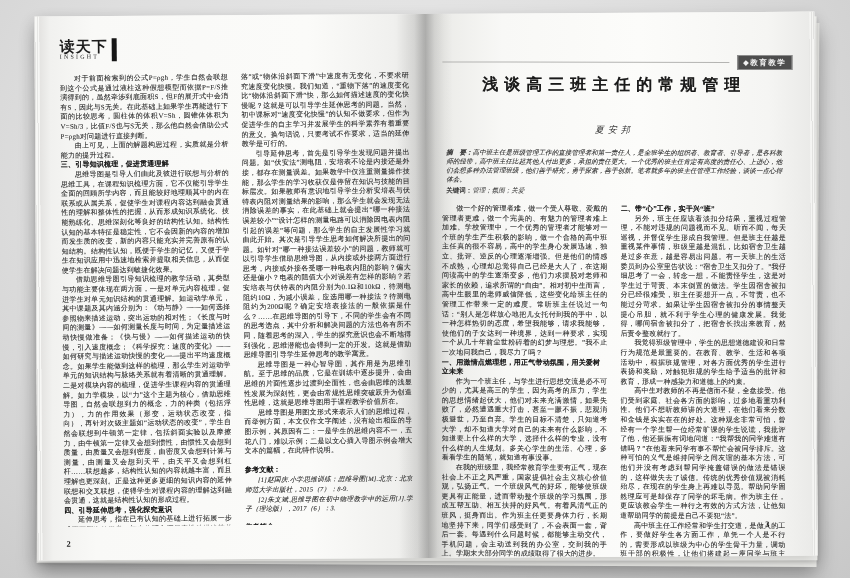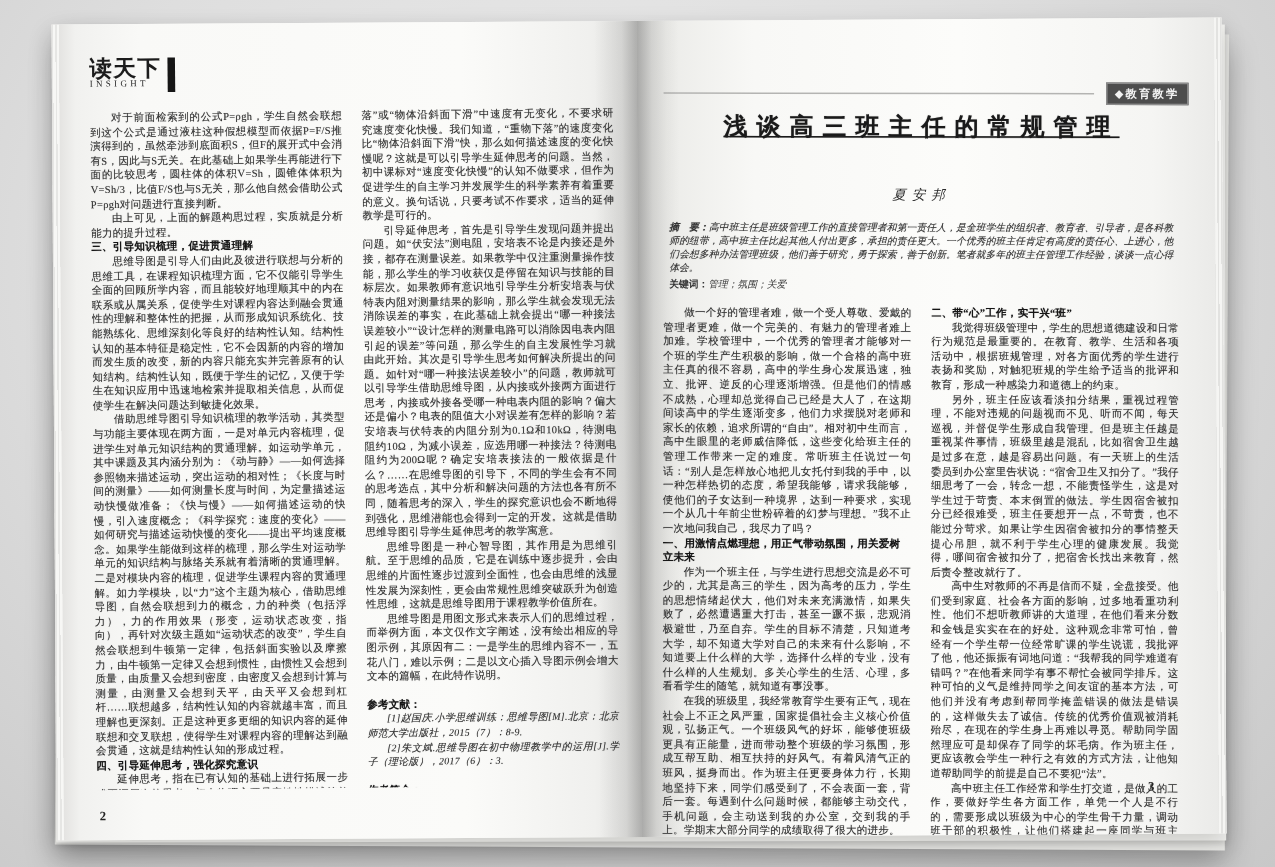--- a/index.html
+++ b/index.html
@@ -39,21 +39,21 @@
   .cont{text-indent:0;}
   .h{margin:0;font-weight:bold;color:#151515;text-align:left;text-indent:0;}
   .ref{margin:0;text-indent:2em;text-align:justify;font-style:italic;font-size:6.6px;}
   .gap{height:9px;}
   
   .rp-header{position:absolute;top:42px;left:16px;right:24px;display:flex;align-items:center;}
   .rule{flex:1;height:1px;background:#b4b4b2;}
   .badge{margin-left:8px;background:#4d4d4d;color:#f2f2f2;border:1px solid #8d8d8d;
     font-size:7.5px;line-height:9px;padding:2px 5px;letter-spacing:1.5px;font-weight:bold;}
   .rp-title{margin:40px 0 16px 0;text-align:center;font-size:16px;font-weight:bold;color:#1a1a1a;
-    letter-spacing:6px;text-shadow:0 0 .6px rgba(40,40,40,.5);text-decoration:underline;}
+    letter-spacing:6px;text-shadow:0 0 .6px rgba(40,40,40,.5);}
   .rp-author{margin-top:28px;text-align:center;font-size:9px;letter-spacing:4px;color:#2c2c2c;font-style:italic;}
   .abstract{margin:11px 4px 0 4px;font-size:6.5px;line-height:9px;font-style:italic;
     text-align:justify;text-shadow:0 0 .5px rgba(70,70,70,.5);}
   .abstract .lbl{font-weight:bold;}
   .keywords{margin:2px 4px 10px 4px;font-size:6.5px;line-height:9px;font-style:italic;}
   .keywords .lbl{font-weight:bold;font-style:normal;}
   .pagenum{position:absolute;font-size:8.5px;font-weight:bold;color:#222;}
   .pn-left{left:28px;bottom:12px;}
   .pn-right{right:46px;bottom:28px;}
 </style>
@@ -120,22 +120,22 @@
         <div class="cols rp-cols">
           <div class="col">
             <p class="para">做一个好的管理者难，做一个受人尊敬、爱戴的管理者更难，做一个完美的、有魅力的管理者难上加难。学校管理中，一个优秀的管理者才能够对一个班的学生产生积极的影响，做一个合格的高中班主任真的很不容易，高中的学生身心发展迅速，独立、批评、逆反的心理逐渐增强。但是他们的情感不成熟，心理却总觉得自己已经是大人了，在这期间读高中的学生逐渐变多，他们力求摆脱对老师和家长的依赖，追求所谓的“自由”。相对初中生而言，高中生眼里的老师威信降低，这些变化给班主任的管理工作带来一定的难度。常听班主任说过一句话：“别人是怎样放心地把儿女托付到我的手中，以一种怎样热切的态度，希望我能够，请求我能够，使他们的子女达到一种境界，达到一种要求，实现一个从几十年前尘世粉碎着的幻梦与理想。”我不止一次地问我自己，我尽力了吗？</p>
             <p class="h">一、用激情点燃理想，用正气带动氛围，用关爱树立未来</p>
             <p class="para">作为一个班主任，与学生进行思想交流是必不可少的，尤其是高三的学生，因为高考的压力，学生的思想情绪起伏大，他们对未来充满激情，如果失败了，必然遭遇重大打击，甚至一蹶不振，悲观消极避世，乃至自弃。学生的目标不清楚，只知道考大学，却不知道大学对自己的未来有什么影响，不知道要上什么样的大学，选择什么样的专业，没有什么样的人生规划。多关心学生的生活、心理，多看看学生的随笔，就知道有事没事。</p>
             <p class="para">在我的班级里，我经常教育学生要有正气，现在社会上不正之风严重，国家提倡社会主义核心价值观，弘扬正气。一个班级风气的好坏，能够使班级更具有正能量，进而带动整个班级的学习氛围，形成互帮互助、相互扶持的好风气。有着风清气正的班风，挺身而出。作为班主任更要身体力行，长期地坚持下来，同学们感受到了，不会表面一套，背后一套。每遇到什么问题时候，都能够主动交代，手机问题，会主动送到我的办公室，交到我的手上。学期末大部分同学的成绩取得了很大的进步。</p>
 
           </div>
           <div class="col">
             <p class="h">二、带“心”工作，实干兴“班”</p>
+            <p class="para">另外，班主任应该看淡扣分结果，重视过程管理，不能对违规的问题视而不见、听而不闻，每天巡视，并督促学生形成自我管理。但是班主任越是重视某件事情，班级里越是混乱，比如宿舍卫生越是过多在意，越是容易出问题。有一天班上的生活委员到办公室里告状说：“宿舍卫生又扣分了。”我仔细思考了一会，转念一想，不能责怪学生，这是对学生过于苛责、本末倒置的做法。学生因宿舍被扣分已经很难受，班主任要想开一点，不苛责，也不能过分苛求。如果让学生因宿舍被扣分的事情整天提心吊胆，就不利于学生心理的健康发展。我觉得，哪间宿舍被扣分了，把宿舍长找出来教育，然后责令整改就行了。</p>
             <p class="para">我觉得班级管理中，学生的思想道德建设和日常行为规范是最重要的。在教育、教学、生活和各项活动中，根据班规管理，对各方面优秀的学生进行表扬和奖励，对触犯班规的学生给予适当的批评和教育，形成一种感染力和道德上的约束。</p>
-            <p class="para">另外，班主任应该看淡扣分结果，重视过程管理，不能对违规的问题视而不见、听而不闻，每天巡视，并督促学生形成自我管理。但是班主任越是重视某件事情，班级里越是混乱，比如宿舍卫生越是过多在意，越是容易出问题。有一天班上的生活委员到办公室里告状说：“宿舍卫生又扣分了。”我仔细思考了一会，转念一想，不能责怪学生，这是对学生过于苛责、本末倒置的做法。学生因宿舍被扣分已经很难受，班主任要想开一点，不苛责，也不能过分苛求。如果让学生因宿舍被扣分的事情整天提心吊胆，就不利于学生心理的健康发展。我觉得，哪间宿舍被扣分了，把宿舍长找出来教育，然后责令整改就行了。</p>
             <p class="para">高中生对教师的不再是信而不疑，全盘接受。他们受到家庭、社会各方面的影响，过多地看重功利性。他们不想听教师讲的大道理，在他们看来分数和金钱是实实在在的好处。这种观念非常可怕，曾经有一个学生帮一位经常旷课的学生说谎，我批评了他，他还振振有词地问道：“我帮我的同学难道有错吗？”在他看来同学有事不帮忙会被同学排斥。这种可怕的义气是维持同学之间友谊的基本方法，可他们并没有考虑到帮同学掩盖错误的做法是错误的，这样做失去了诚信。传统的优秀价值观被消耗殆尽，在现在的学生身上再难以寻觅。帮助同学固然理应可是却保存了同学的坏毛病。作为班主任，更应该教会学生一种行之有效的方式方法，让他知道帮助同学的前提是自己不要犯“法”。</p>
             <p class="para">高中班主任工作经常和学生打交道，是做人的工作，要做好学生各方面工作，单凭一个人是不行的，需要形成以班级为中心的学生骨干力量，调动班干部的积极性，让他们搭建起一座同学与班主任、科任老师的桥梁。把那些有一定组织能力的学生选任为班干部。每个班主任经验和体会是不一样的，别人行的法子很好，可是到我的手里就不好使了。学习别人，不能照搬照抄，学习别人的表面的东西，要能看到它背后的内涵。现在很多地方学习衡水中学，只学誓师和口号的形式，效果肯定不好。毕竟他们已经形成了一套完整的系统模式，喊口号只不过是这个系统当中的第一个环节而已。我不太看重这些表面的东西，做好自己，调动学生的</p>
           </div>
         </div>
         <div class="pagenum pn-right">3</div>
       </div>
     </div>
 
     <div class="gutter"></div>
   </div>

